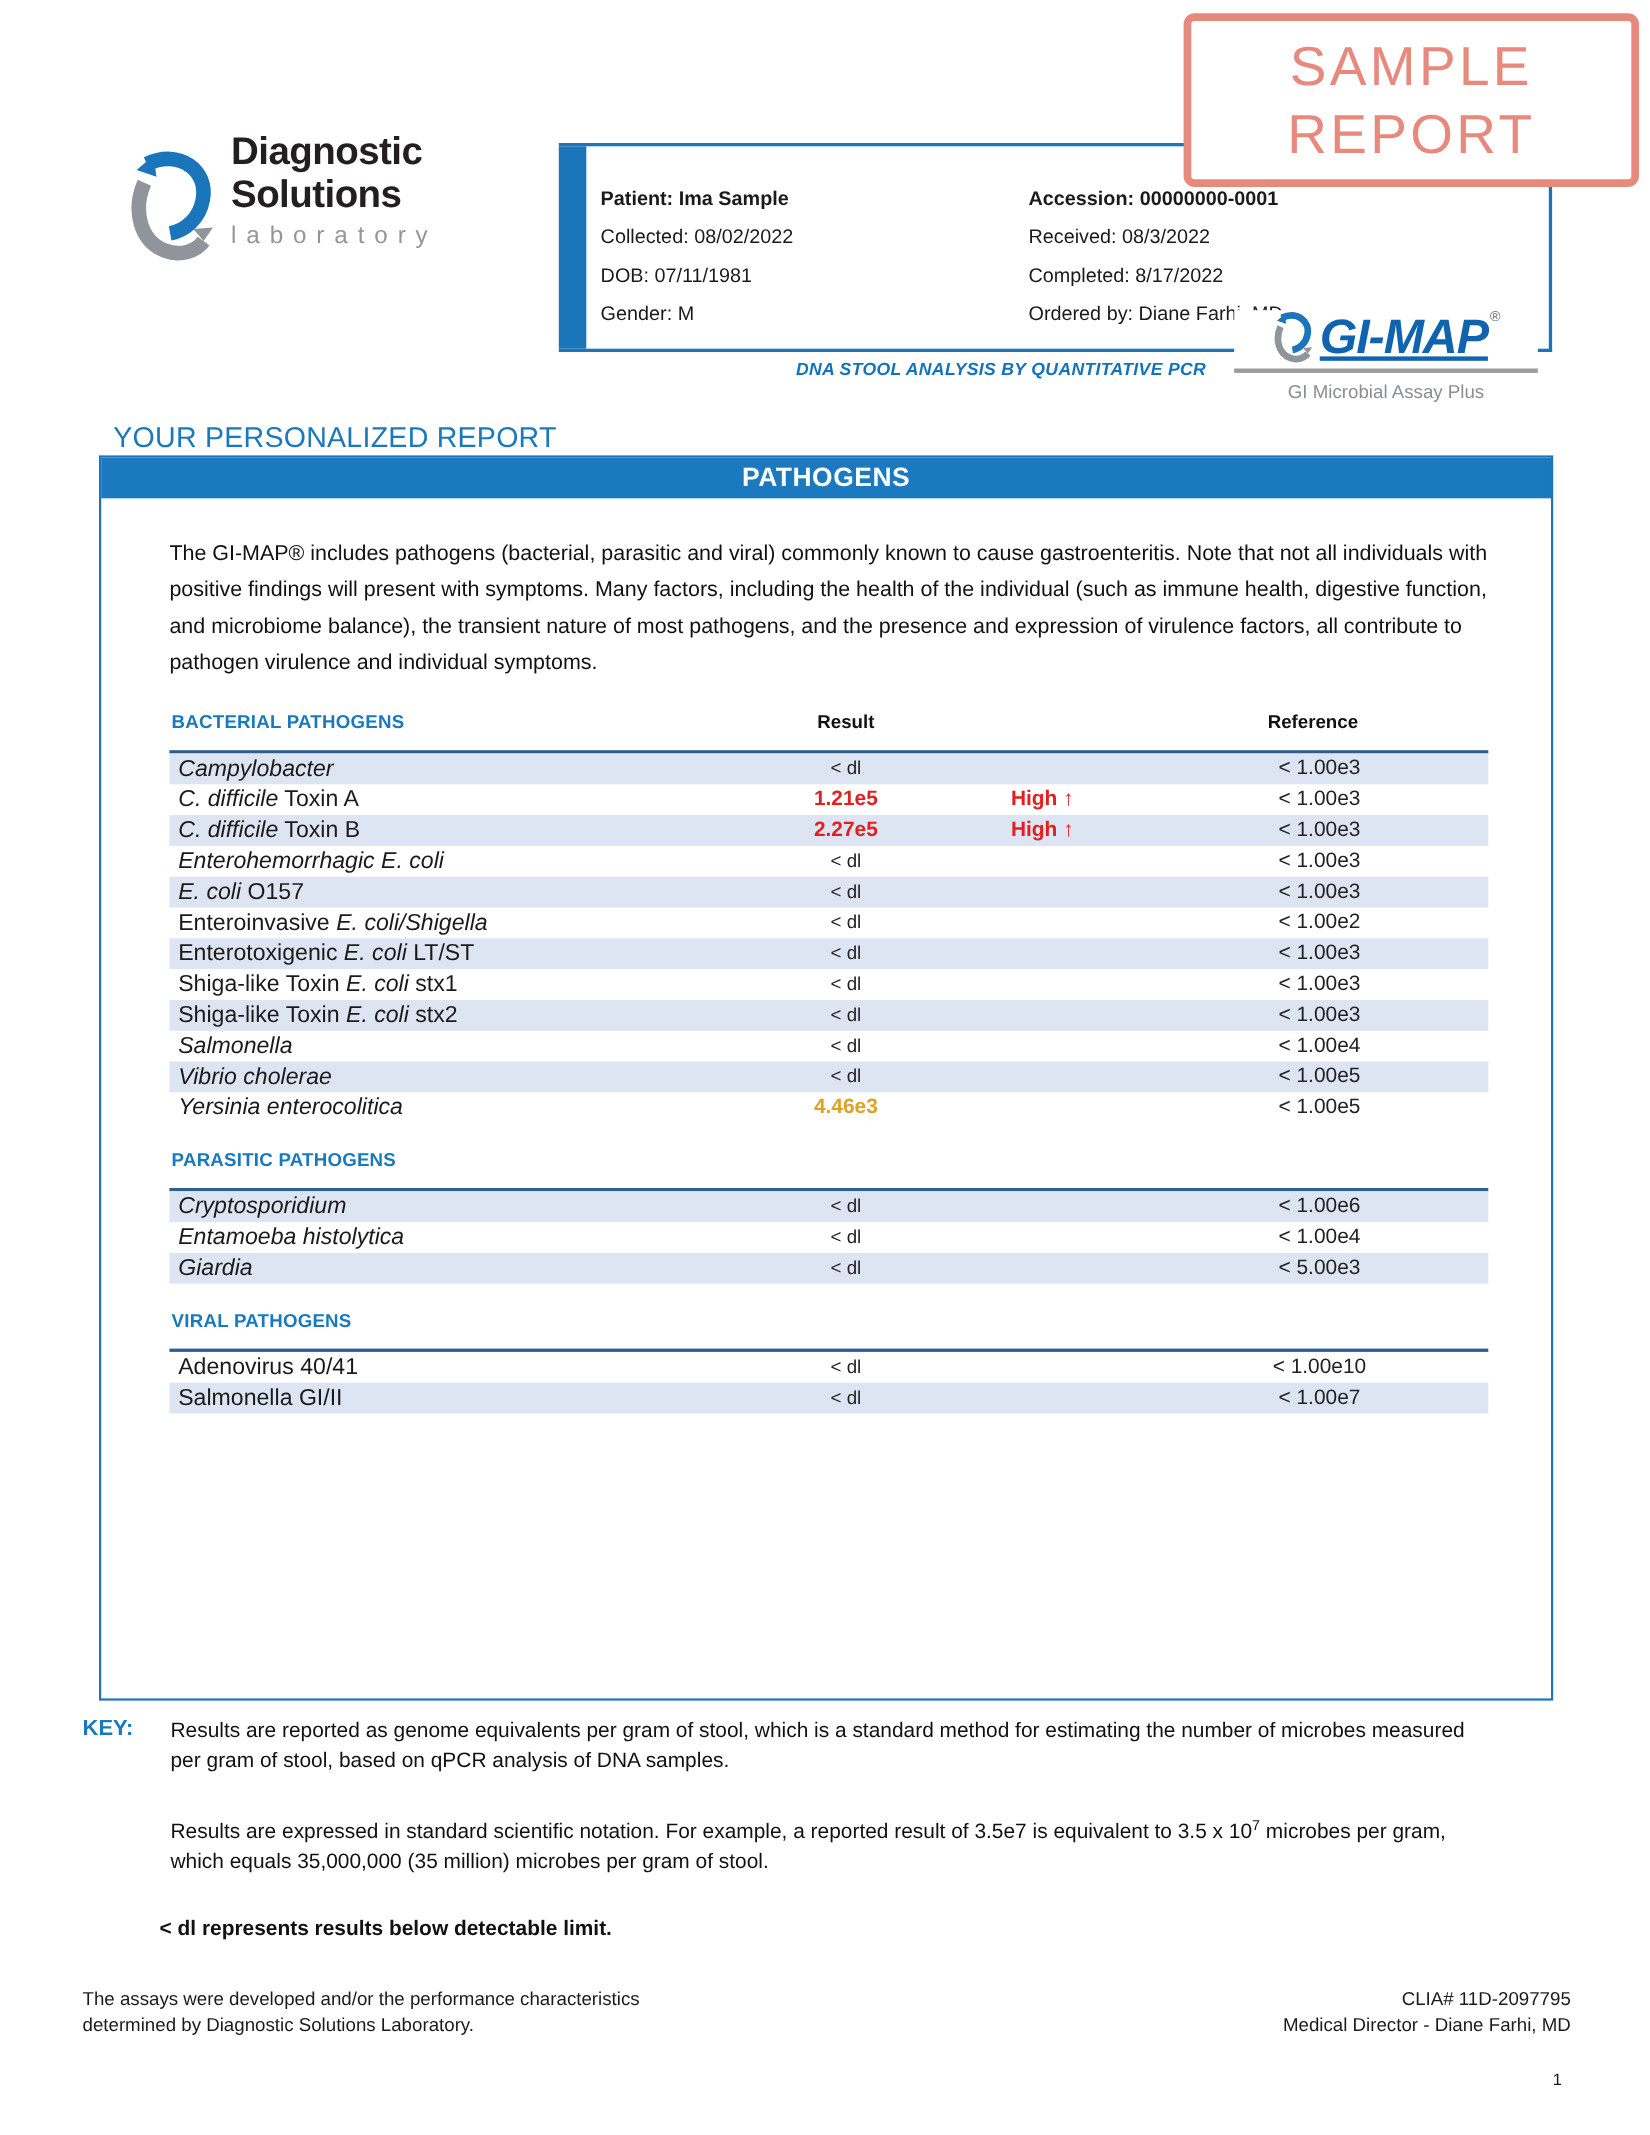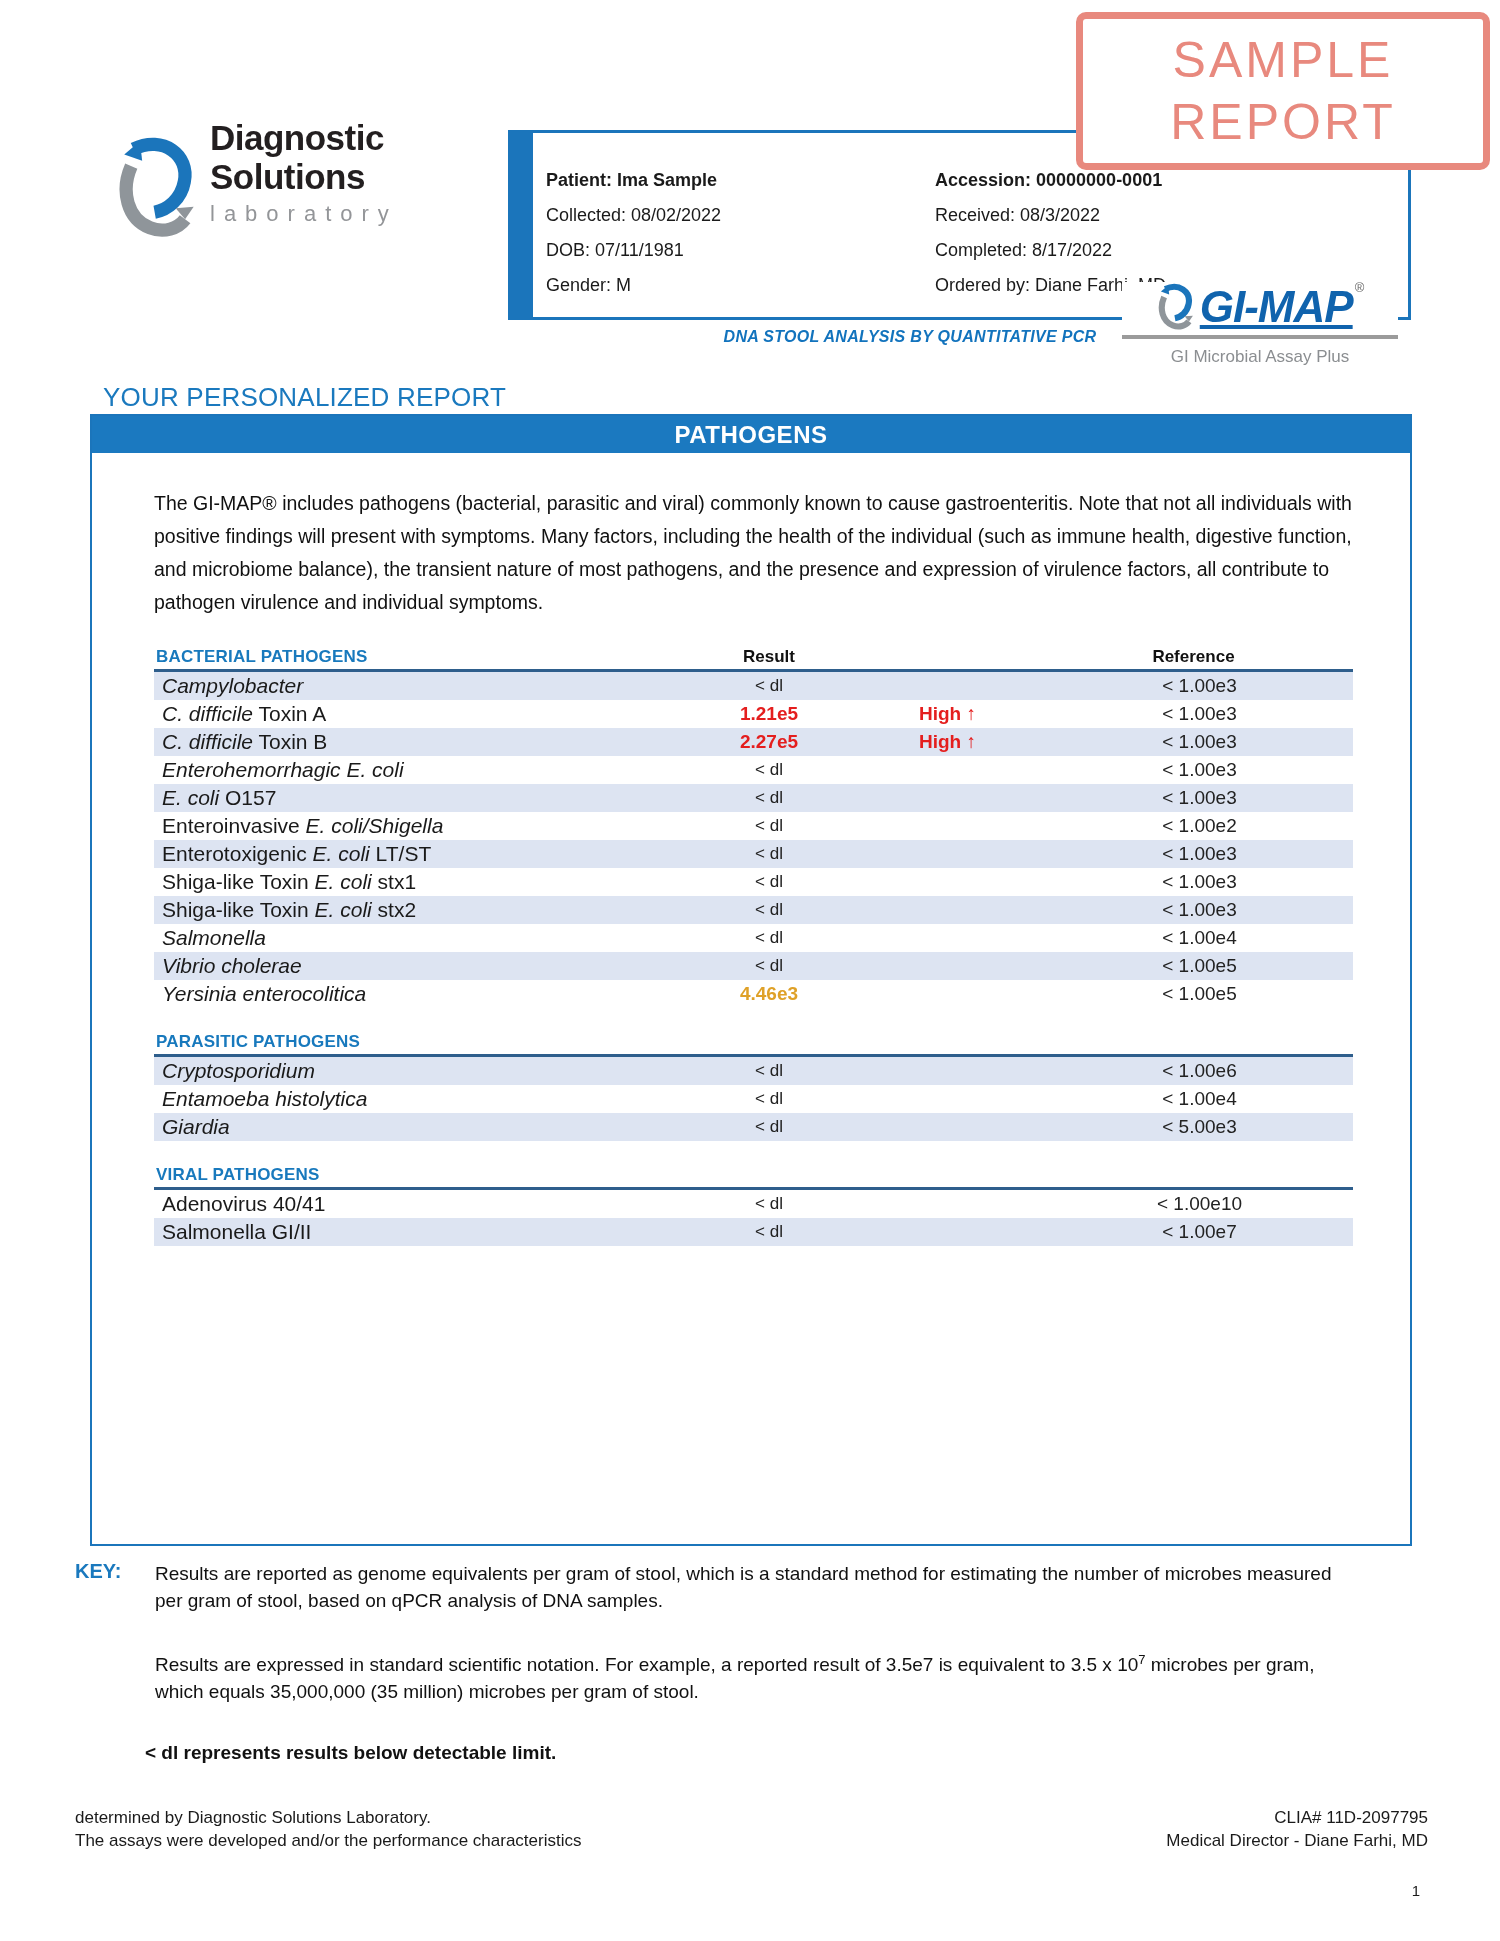--- a/index.html
+++ b/index.html
@@ -45,21 +45,21 @@
 
   
   .main-box{position:absolute;left:90px;top:414px;width:1318px;height:1128px;
             border:2px solid #1b75bb;background:#fff;}
   .path-bar{height:37px;background:#1b79c0;color:#fff;font-size:24px;font-weight:bold;
             display:flex;align-items:center;justify-content:center;letter-spacing:0.5px;}
   .intro{margin:34px 50px 0 62px;font-size:19.5px;line-height:33px;color:#111;}
   .ptable{margin:28px 57px 0 62px;}
 
   .sec-head{display:grid;grid-template-columns:465px 300px 155px 1fr;align-items:end;
-            padding-bottom:2px;border-bottom:3px solid #2e5e8c;}
+            padding-bottom:15px;border-bottom:3px solid #2e5e8c;}
   .sec-head.gap{margin-top:24px;}
   .sec-title{font-weight:bold;font-size:17px;color:#1879bd;padding-left:2px;letter-spacing:0.2px;}
   .col-label{text-align:center;font-weight:bold;font-size:17px;color:#111;}
   .col-label.ref{padding-right:40px;}
 
   .prow{display:grid;grid-template-columns:465px 300px 155px 1fr;height:28px;align-items:center;}
   .prow.shade{background:#dde4f2;}
   .pname{padding-left:8px;font-size:21px;white-space:nowrap;}
   .pname .it{font-style:italic;}
   .pres{text-align:center;font-size:17px;color:#222;}
@@ -268,22 +268,22 @@
   </div>
 
   <div class="key">
     <div class="key-label">KEY:</div>
     <p class="p1">Results are reported as genome equivalents per gram of stool, which is a standard method for estimating the number of microbes measured per gram of stool, based on qPCR analysis of DNA samples.</p>
     <p class="p2"><span>Results are expressed in standard scientific notation. For example, a reported result of 3.5e7 is equivalent to 3.5 x 10</span><span class="sup">7</span><span> microbes per gram, which equals 35,000,000 (35 million) microbes per gram of stool.</span></p>
     <p class="p3">&lt; dl represents results below detectable limit.</p>
   </div>
 
   <div class="footer-left">
+    <div>The assays were developed and/or the performance characteristics</div>
     <div>determined by Diagnostic Solutions Laboratory.</div>
-    <div>The assays were developed and/or the performance characteristics</div>
   </div>
   <div class="footer-right">
     <div>CLIA# 11D-2097795</div>
     <div>Medical Director - Diane Farhi, MD</div>
   </div>
   <div class="page-num">1</div>
 
 </div>
 
 </body></html>

